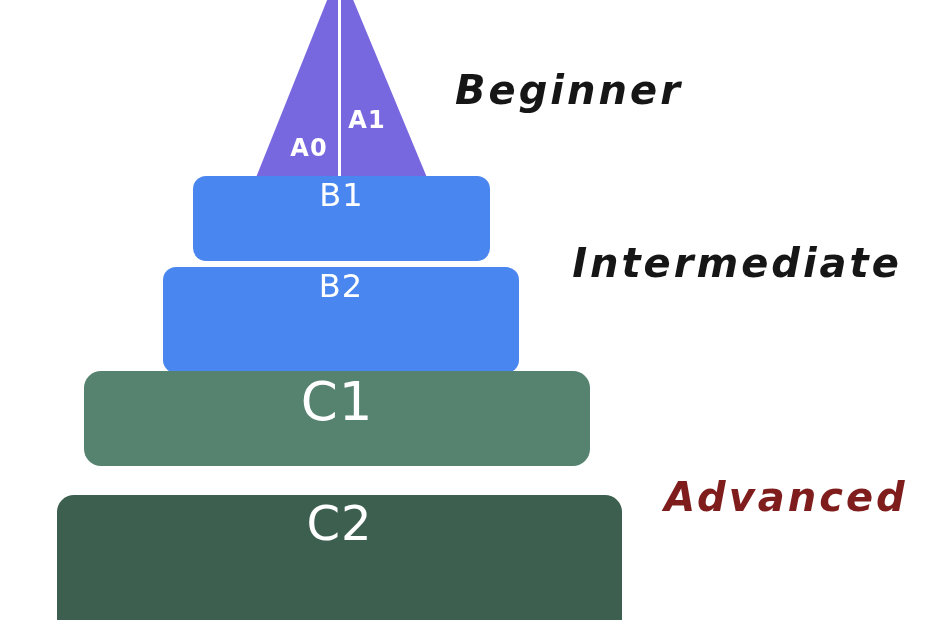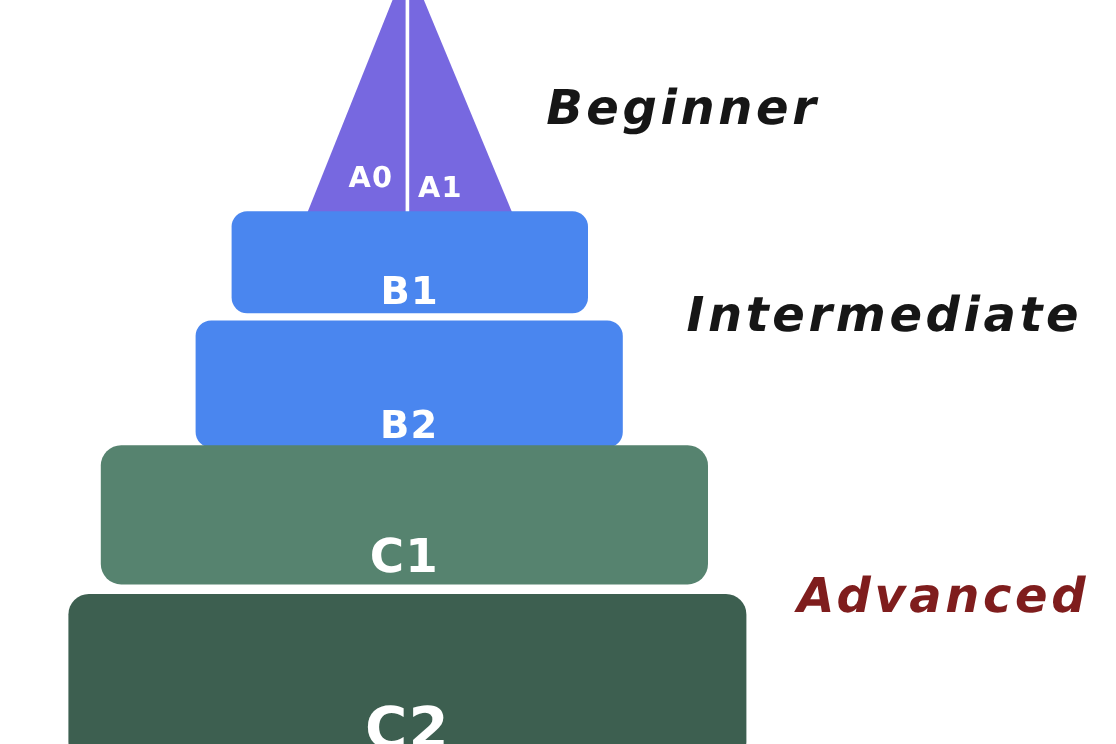--- a/index.html
+++ b/index.html
@@ -32,34 +32,34 @@
   }
   .apex-level {
     position: absolute;
     transform: translate(-50%, -50%);
     font-size: 24px;
     font-weight: bold;
     letter-spacing: 1px;
     white-space: nowrap;
   }
   .apex-level.a0 { left: 309px; top: 120px; margin-top: 28px; }
-  .apex-level.a1 { left: 367px; top: 120px; margin-top: 36px; }
+  .apex-level.a1 { left: 367px; top: 120px; }
 
   
   .tier {
     position: absolute;
     display: flex;
-    align-items: flex-end;
+    align-items: flex-start;
     justify-content: center;
-    font-weight: bold;
+    font-weight: normal;
     letter-spacing: 1px;
   }
   .tier.b1 { left: 193px; top: 176px; width: 297px; height: 85px;  border-radius: 13px; font-size: 32px; }
   .tier.b2 { left: 163px; top: 267px; width: 356px; height: 106px;  border-radius: 13px; font-size: 32px; }
-  .tier.c1 { left: 84px;  top: 371px; width: 506px; height: 116px; border-radius: 17px; font-size: 39px; }
+  .tier.c1 { left: 84px;  top: 371px; width: 506px; height: 95px; border-radius: 17px; font-size: 53px; }
   .tier.c2 { left: 57px;  top: 495px; width: 565px; height: 140px; border-radius: 17px; font-size: 48px; }
 
   
   .stage-label {
     position: absolute;
     transform: translate(-50%, -50%);
     font-style: italic;
     font-weight: bold;
     font-size: 40px;
     letter-spacing: 3px;

